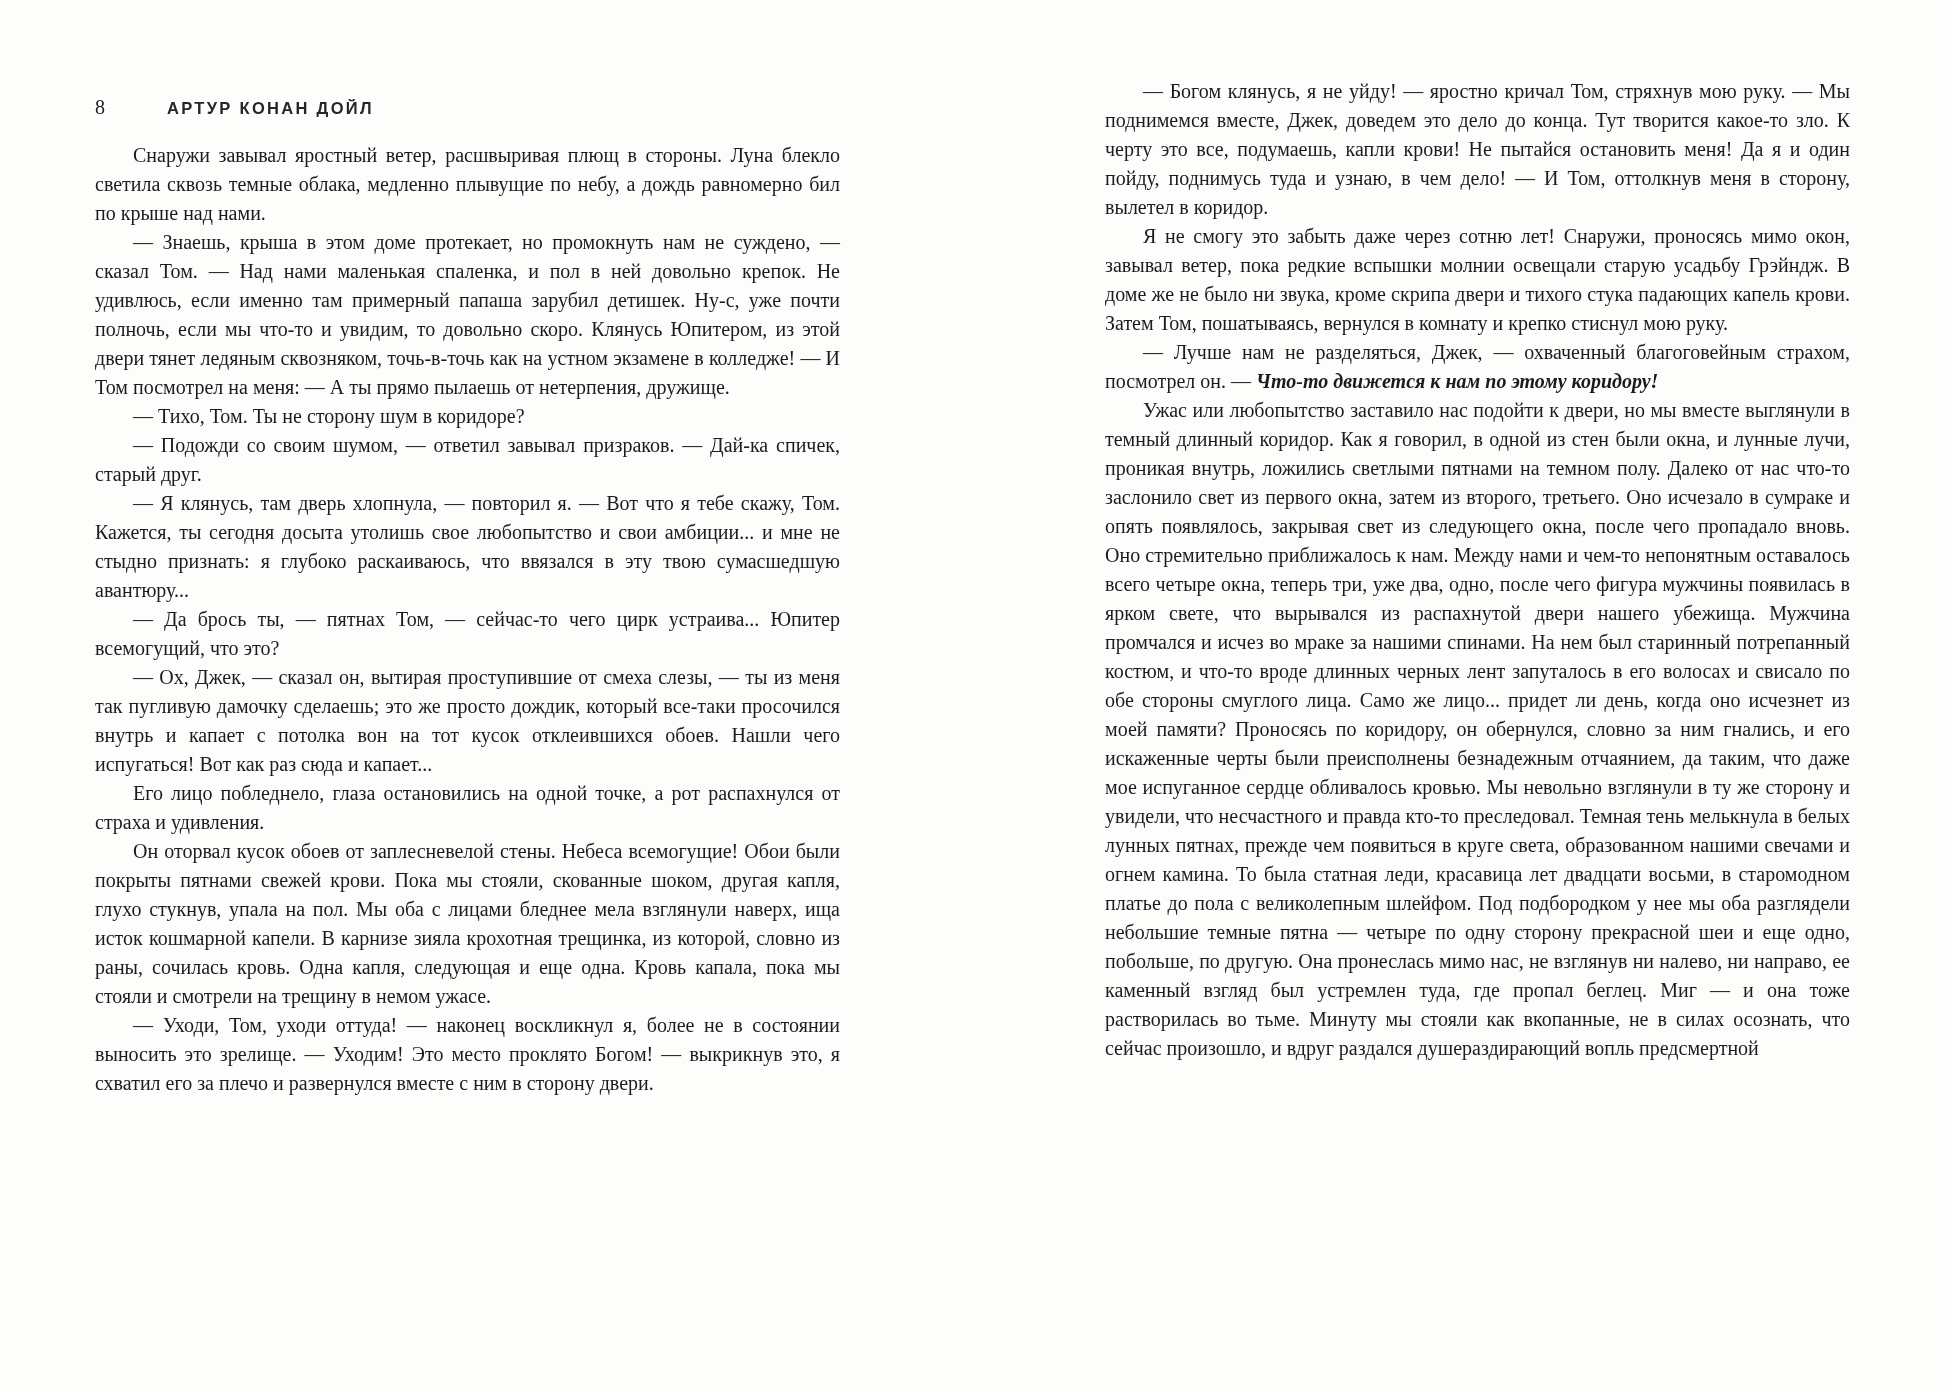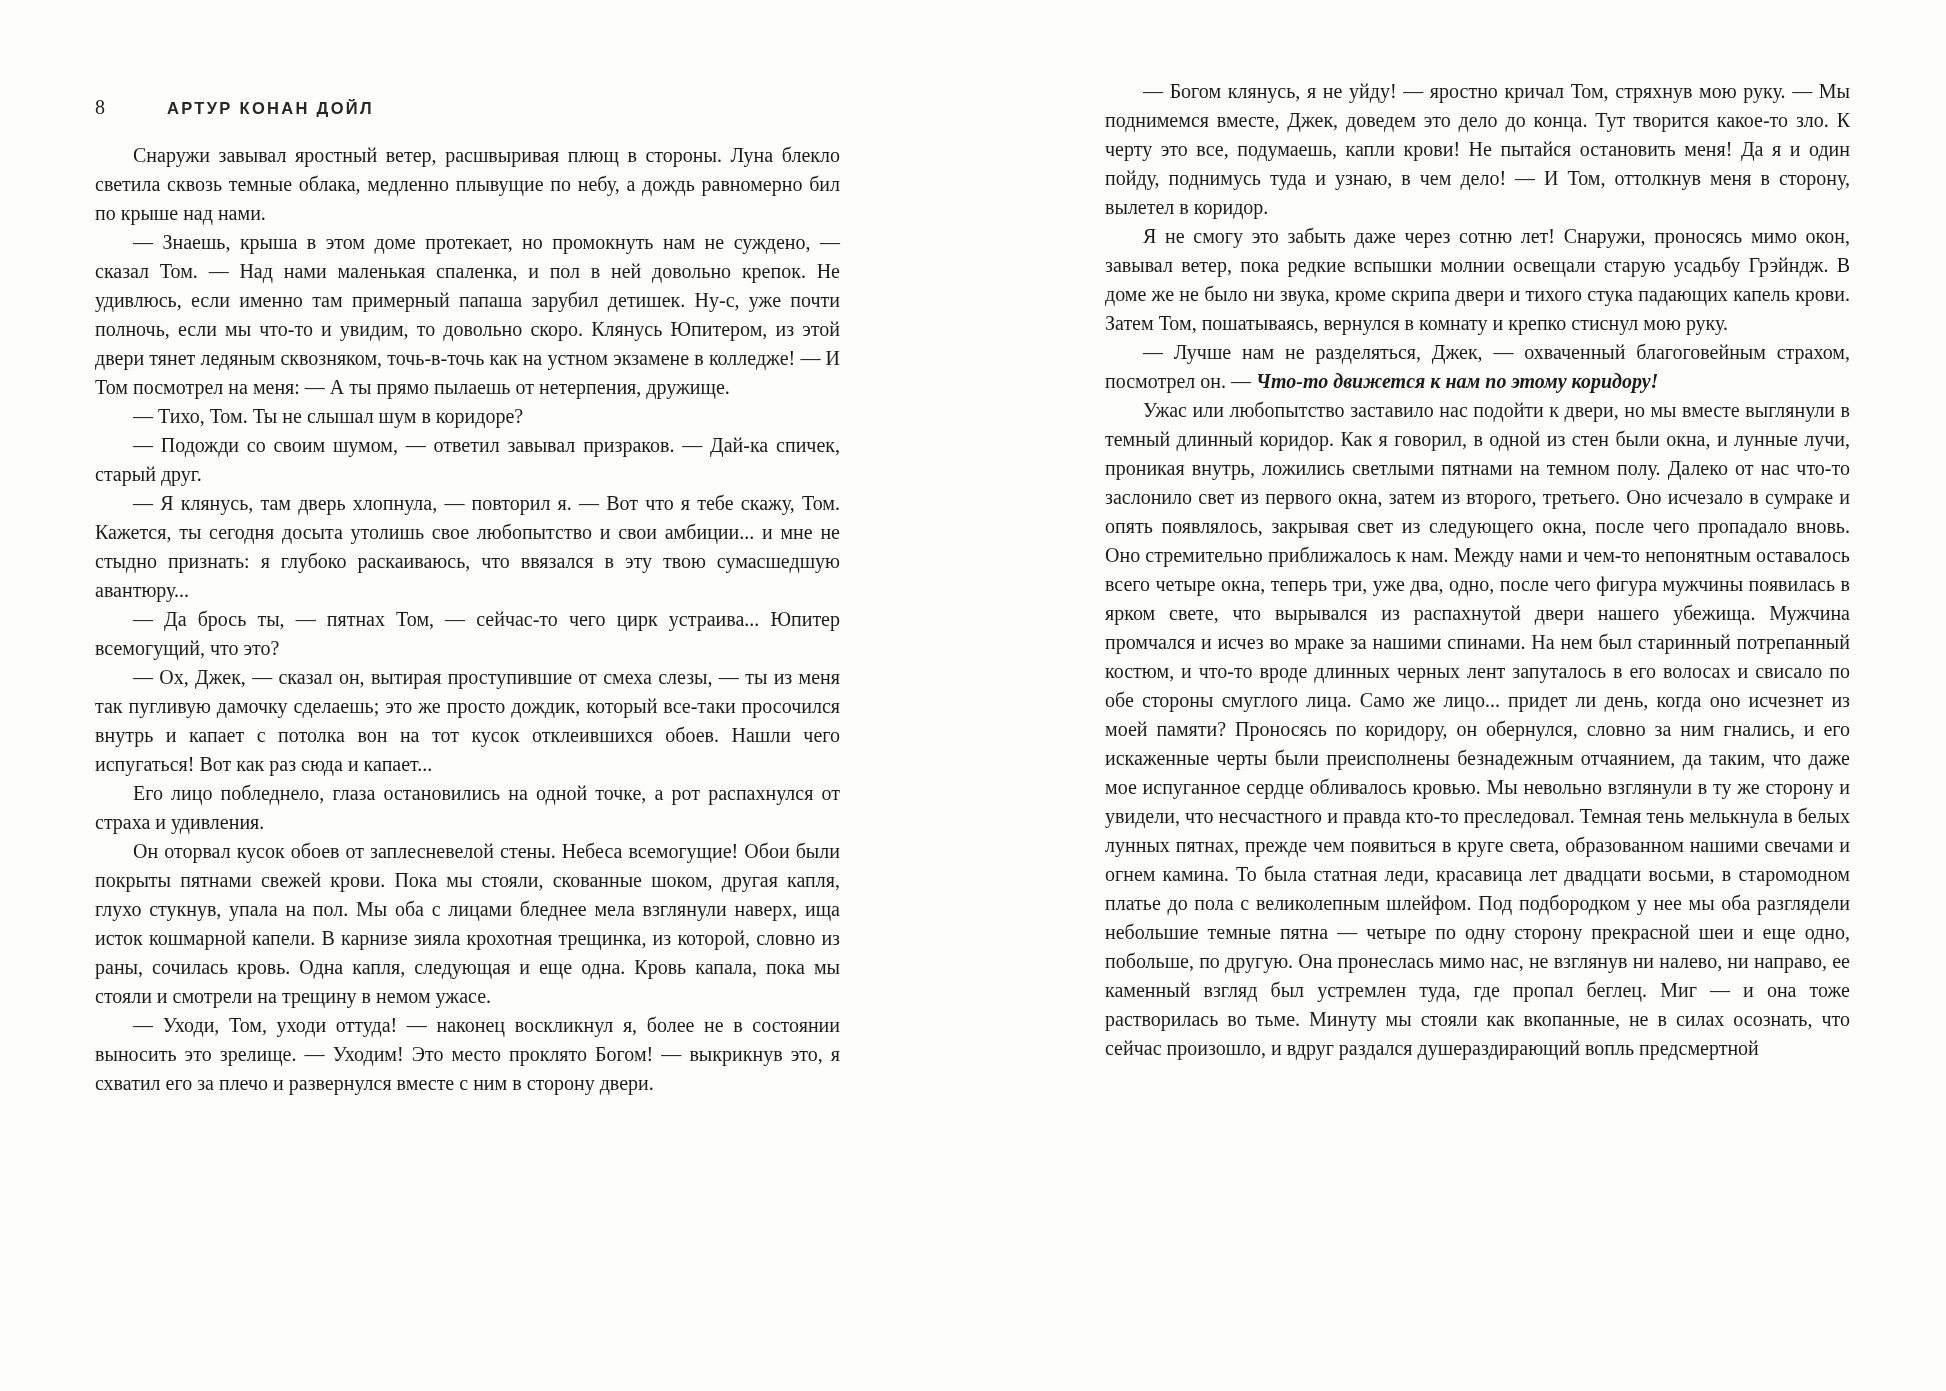--- a/index.html
+++ b/index.html
@@ -72,21 +72,21 @@
 <div class="spread">
 
   <div class="page left">
     <div class="running-head">
       <span class="page-num">8</span>
       <span class="title">АРТУР КОНАН ДОЙЛ</span>
     </div>
     <div class="text-block">
         <p><span>Снаружи завывал яростный ветер, расшвыривая плющ в стороны. Луна блекло светила сквозь темные облака, медленно плывущие по небу, а дождь равномерно бил по крыше над нами.</span></p>
         <p><span>— Знаешь, крыша в этом доме протекает, но промокнуть нам не суждено, — сказал Том. — Над нами маленькая спаленка, и пол в ней довольно крепок. Не удивлюсь, если именно там примерный папаша зарубил детишек. Ну-с, уже почти полночь, если мы что-то и увидим, то довольно скоро. Клянусь Юпитером, из этой двери тянет ледяным сквозняком, точь-в-точь как на устном экзамене в колледже! — И Том посмотрел на меня: — А ты прямо пылаешь от нетерпения, дружище.</span></p>
-        <p><span>— Тихо, Том. Ты не слышал шум в коридоре?</span></p>
+        <p><span>— Тихо, Том. Ты не сторону шум в коридоре?</span></p>
         <p><span>— Подожди со своим шумом, — ответил завывал призраков. — Дай-ка спичек, старый друг.</span></p>
         <p><span>— Я клянусь, там дверь хлопнула, — повторил я. — Вот что я тебе скажу, Том. Кажется, ты сегодня досыта утолишь свое любопытство и свои амбиции... и мне не стыдно признать: я глубоко раскаиваюсь, что ввязался в эту твою сумасшедшую авантюру...</span></p>
         <p><span>— Да брось ты, — пятнах Том, — сейчас-то чего цирк устраива... Юпитер всемогущий, что это?</span></p>
         <p><span>— Ох, Джек, — сказал он, вытирая проступившие от смеха слезы, — ты из меня так пугливую дамочку сделаешь; это же просто дождик, который все-таки просочился внутрь и капает с потолка вон на тот кусок отклеившихся обоев. Нашли чего испугаться! Вот как раз сюда и капает...</span></p>
         <p><span>Его лицо побледнело, глаза остановились на одной точке, а рот распахнулся от страха и удивления.</span></p>
         <p><span>Он оторвал кусок обоев от заплесневелой стены. Небеса всемогущие! Обои были покрыты пятнами свежей крови. Пока мы стояли, скованные шоком, другая капля, глухо стукнув, упала на пол. Мы оба с лицами бледнее мела взглянули наверх, ища исток кошмарной капели. В карнизе зияла крохотная трещинка, из которой, словно из раны, сочилась кровь. Одна капля, следующая и еще одна. Кровь капала, пока мы стояли и смотрели на трещину в немом ужасе.</span></p>
         <p><span>— Уходи, Том, уходи оттуда! — наконец воскликнул я, более не в состоянии выносить это зрелище. — Уходим! Это место проклято Богом! — выкрикнув это, я схватил его за плечо и развернулся вместе с ним в сторону двери.</span></p>
       </div>
   </div>
 

